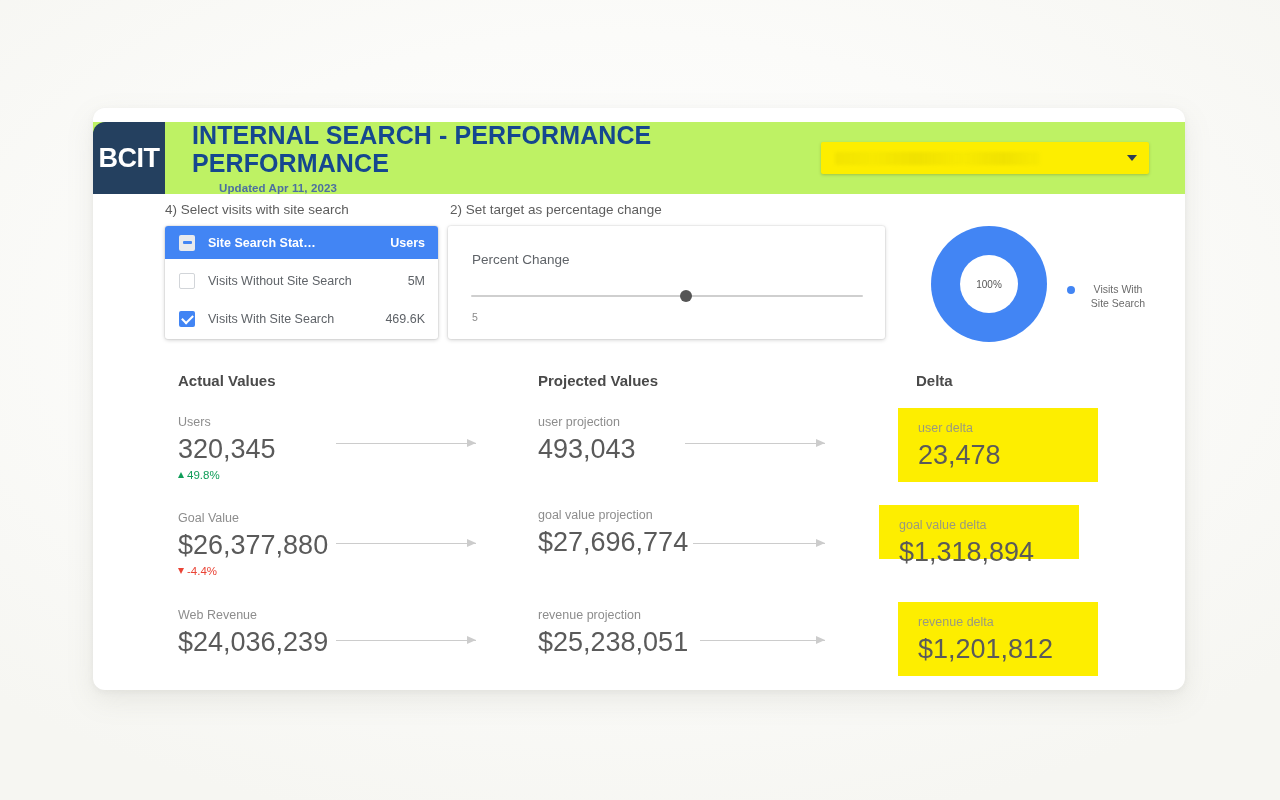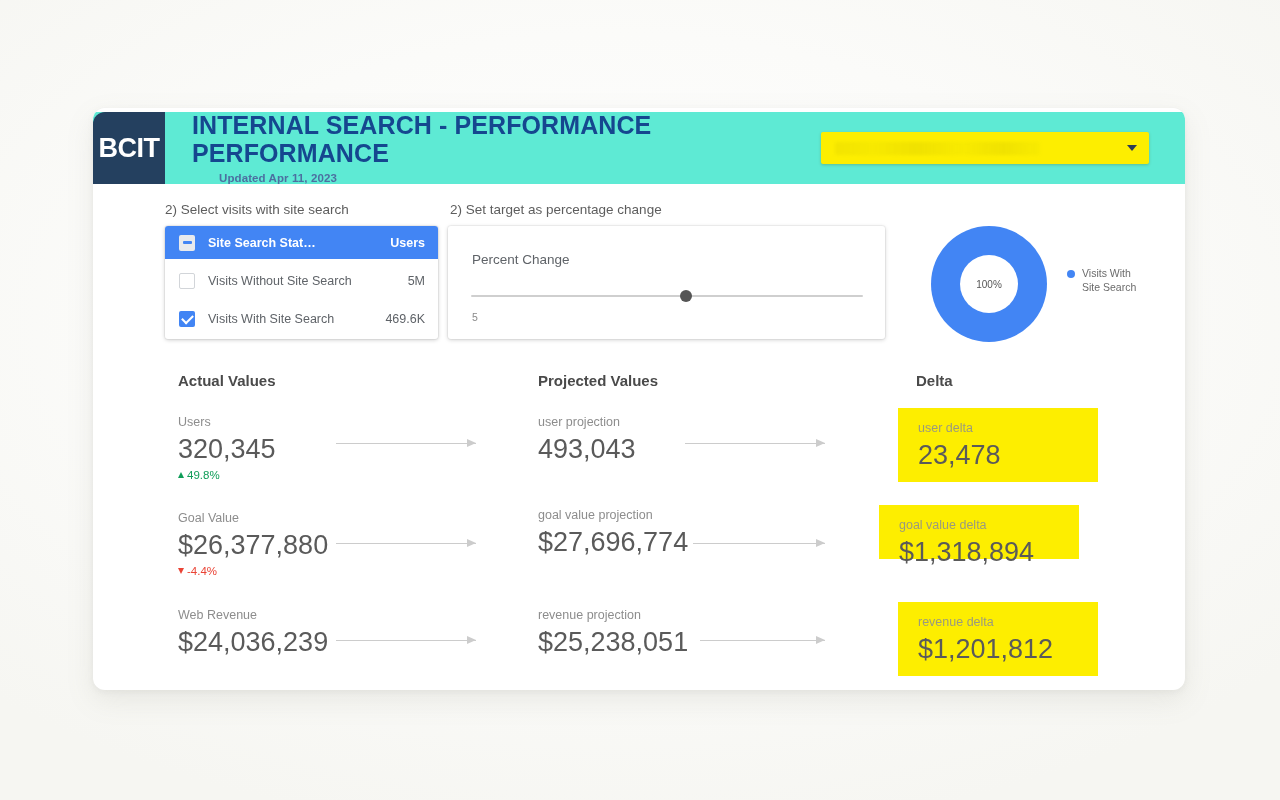--- a/index.html
+++ b/index.html
@@ -28,24 +28,24 @@
     height: 582px;
     background: #ffffff;
     border-radius: 12px;
     box-shadow: 0 10px 28px rgba(120,120,110,0.13), 0 2px 6px rgba(120,120,110,0.08);
     overflow: hidden;
   }
 
   
   .header {
     position: absolute;
-    left: 0; top: 4px;
+    left: 0; top: 14px;
     width: 1092px;
     height: 72px;
-    background: #5eead4;
+    background: #bef264;
     display: flex;
     align-items: stretch;
   }
   .logo-block {
     width: 72px;
     background: #24405f;
     display: flex;
     align-items: center;
     justify-content: center;
     border-top-left-radius: 12px;
@@ -264,23 +264,24 @@
     display: flex;
     align-items: center;
     justify-content: center;
   }
   .donut-pct {
     font-size: 10px;
     color: #555555;
   }
   .legend {
     position: absolute;
-    left: 136px; top: 40px;
+    left: 136px; top: 56px;
     display: flex;
     align-items: flex-start;
+    text-align: center;
   }
   .legend-dot {
     width: 8px; height: 8px;
     border-radius: 50%;
     background: #4285f4;
     margin-top: 4px;
     flex: 0 0 8px;
   }
   .legend-text {
     margin-left: 7px;
@@ -394,21 +395,21 @@
     <div class="header-titles">
       <div class="header-title">INTERNAL SEARCH - PERFORMANCE PERFORMANCE</div>
       <div class="header-sub">Updated Apr 11, 2023</div>
     </div>
     <div class="header-dropdown">
       <div class="dropdown-redacted"></div>
       <div class="caret-down"></div>
     </div>
   </div>
 
-  <div class="step-label" id="step1-label">2) Select visits with site search</div>
+  <div class="step-label" id="step1-label">4) Select visits with site search</div>
   <div class="step-label" id="step2-label">2) Set target as percentage change</div>
 
   <div class="list-panel">
     <div class="list-header">
       <div class="cb cb-indet">
         <div class="dash"></div>
       </div>
       <div class="list-label">Site Search Stat…</div>
       <div class="list-value">Users</div>
     </div>

